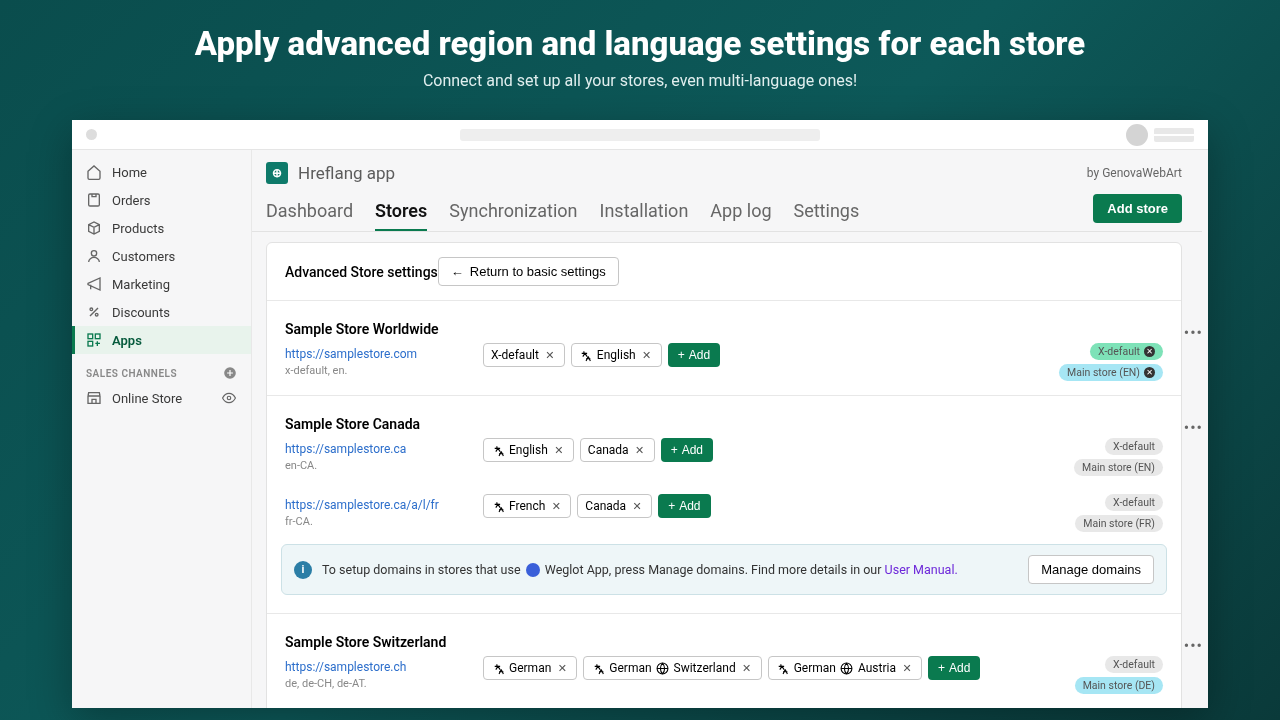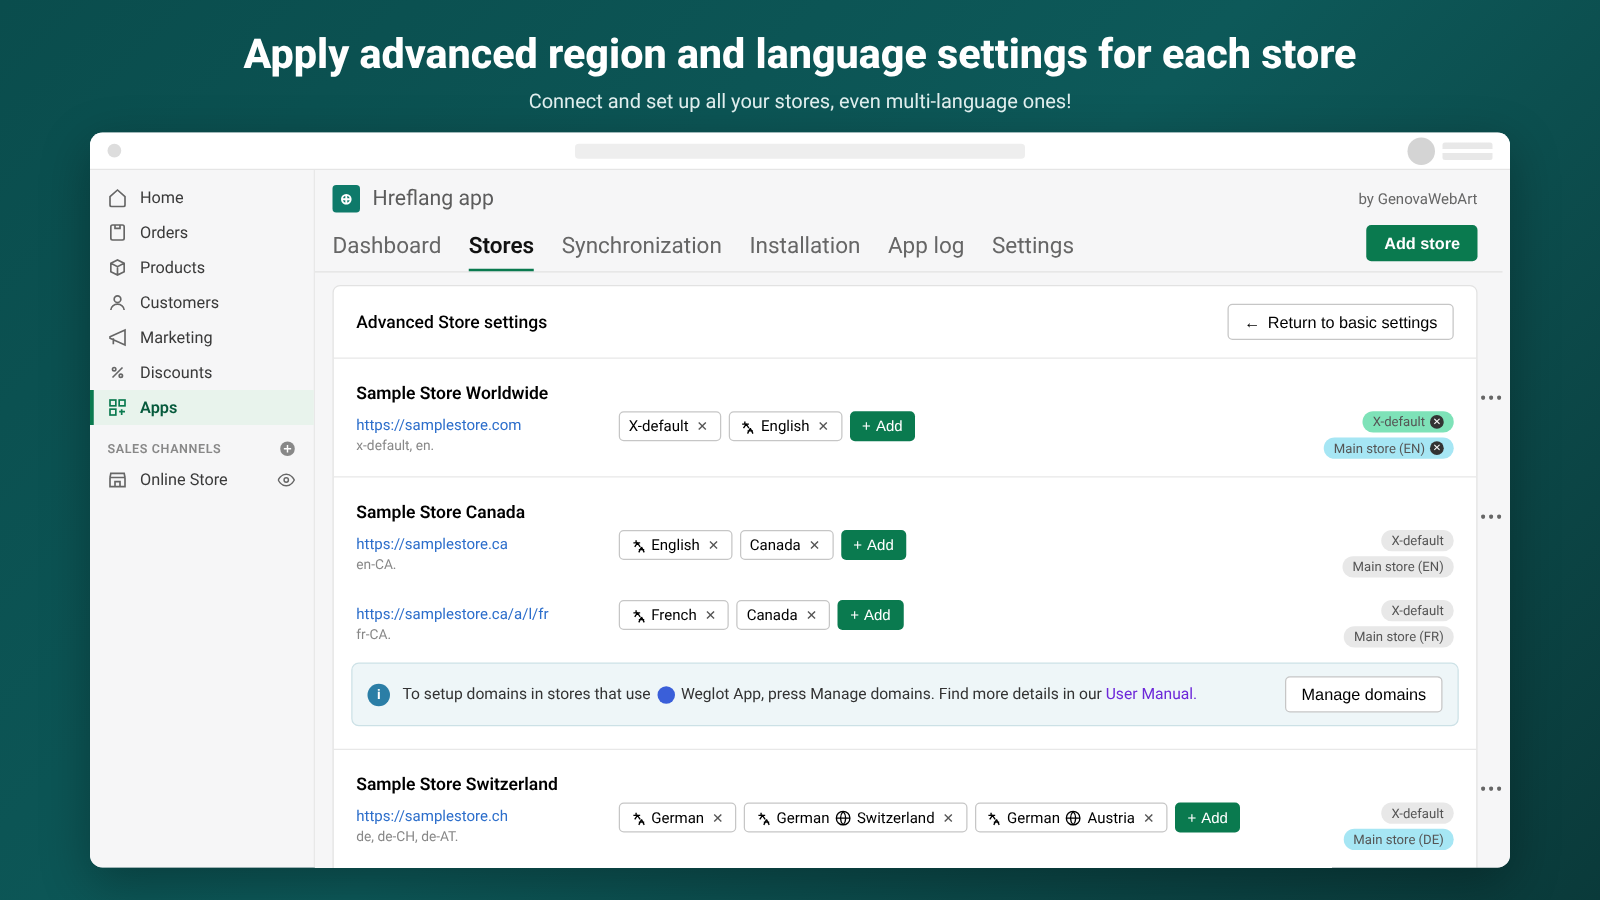--- a/index.html
+++ b/index.html
@@ -1,20 +1,20 @@
 <!DOCTYPE html>
 <html><head>
 <meta charset="utf-8">
 <style>
 *{box-sizing:border-box;margin:0;padding:0}
 body{font-family:-apple-system,BlinkMacSystemFont,"Segoe UI",Roboto,sans-serif;background:linear-gradient(135deg,#0a4d4d 0%,#0d5959 50%,#0a3a3a 100%);width:1280px;height:720px;overflow:hidden}
 .hero{text-align:center;padding:24px 0 14px}
 .hero h1{color:#fff;font-size:33px;font-weight:800}
 .hero p{color:#e0eeee;font-size:16px;margin-top:8px}
-.window{background:#f6f6f7;border-radius:10px;margin:2px 72px;height:588px;overflow:hidden;box-shadow:0 12px 40px rgba(0,0,0,.3)}
+.window{background:#f6f6f7;border-radius:0;margin:16px 72px;height:588px;overflow:hidden;box-shadow:0 12px 40px rgba(0,0,0,.3)}
 .titlebar{height:30px;background:#fff;border-bottom:1px solid #e5e5e5;display:flex;align-items:center;padding:0 14px;position:relative}
 .titlebar .dot{width:11px;height:11px;border-radius:50%;background:#ddd}
 .titlebar .search-ph{position:absolute;left:50%;transform:translateX(-50%);width:360px;height:12px;background:#eee;border-radius:3px}
 .titlebar .right{position:absolute;right:14px;display:flex;align-items:center;gap:6px}
 .titlebar .avatar{width:22px;height:22px;border-radius:50%;background:#d4d4d4}
 .titlebar .lines{width:40px;height:14px;background:linear-gradient(#e8e8e8 40%,transparent 40% 60%,#e8e8e8 60%);border-radius:2px}
 .shell{display:flex;height:calc(100% - 30px)}
 .sidebar{width:180px;background:#f6f6f7;border-right:1px solid #e8e8e8;padding:8px 0;font-size:13px;color:#3a3a3a}
 .sbi{display:flex;align-items:center;gap:10px;padding:6px 14px;cursor:pointer}
 .sbi.active{background:#e8f3ec;color:#065a3c;font-weight:600;border-left:3px solid #0a7a4f;padding-left:11px}
@@ -26,24 +26,24 @@
 .apphdr .left{display:flex;align-items:center;gap:10px}
 .logo{width:22px;height:22px;background:#0e7a6a;border-radius:3px;display:flex;align-items:center;justify-content:center;color:#fff;font-weight:700;font-size:12px}
 .apphdr h2{font-size:17px;font-weight:400;color:#5c5c5c}
 .byline{font-size:12px;color:#666}
 .tabs{display:flex;align-items:center;justify-content:space-between;padding:4px 20px 0 14px;border-bottom:1px solid #e2e2e2}
 .tabrow{display:flex;gap:22px}
 .tab{font-size:18px;color:#666;padding:8px 0;cursor:pointer;border-bottom:2px solid transparent}
 .tab.active{color:#111;font-weight:600;border-bottom-color:#0a7a4f}
 .btn-primary{background:#0a7a4f;color:#fff;border:none;padding:7px 14px;border-radius:4px;font-size:13px;font-weight:700;cursor:pointer;margin-bottom:6px}
 .card{background:#fff;margin:10px 20px 10px 14px;border-radius:6px;border:1px solid #e2e2e2;overflow:visible}
-.cardhdr{display:flex;justify-content:space-between;align-items:center;padding:14px 18px;font-size:14px;font-weight:500}
+.cardhdr{display:flex;justify-content:flex-start;align-items:center;padding:14px 18px;font-size:14px;font-weight:500}
 .btn-outline{background:#fff;border:1px solid #c6c6c6;padding:6px 12px;border-radius:4px;font-size:13px;cursor:pointer;display:flex;align-items:center;gap:6px}
 .storeblk{border-top:1px solid #e8e8e8;padding:10px 0;position:relative}
-.storerow{display:grid;grid-template-columns:190px 1fr 120px;gap:20px;align-items:start;padding:4px 18px}
+.storerow{display:grid;grid-template-columns:190px 1fr 120px;gap:8px;align-items:start;padding:4px 18px}
 .storename{font-size:14px;font-weight:600;padding:10px 18px 2px}
 .storeurl{color:#2c6ecb;font-size:12px;text-decoration:none}
 .storecodes{font-size:11px;color:#888;margin-top:2px}
 .chiprow{display:flex;flex-wrap:wrap;gap:6px;align-items:center}
 .chip{display:inline-flex;align-items:center;gap:4px;background:#fff;border:1px solid #c6c6c6;border-radius:4px;padding:4px 7px;font-size:12px}
 .chip .ic,.chip .cx{width:14px;height:14px;display:flex;align-items:center;justify-content:center;font-size:11px}
 .chip .cx{cursor:pointer;color:#555}
 .btn-add{background:#0a7a4f;color:#fff;border:none;padding:5px 10px;border-radius:4px;font-size:12px;font-weight:500;cursor:pointer;display:inline-flex;align-items:center;gap:4px}
 .tags{display:flex;flex-direction:column;gap:4px;align-items:flex-end}
 .tag{font-size:10.5px;padding:2px 8px;border-radius:10px;display:inline-flex;align-items:center;gap:4px}

